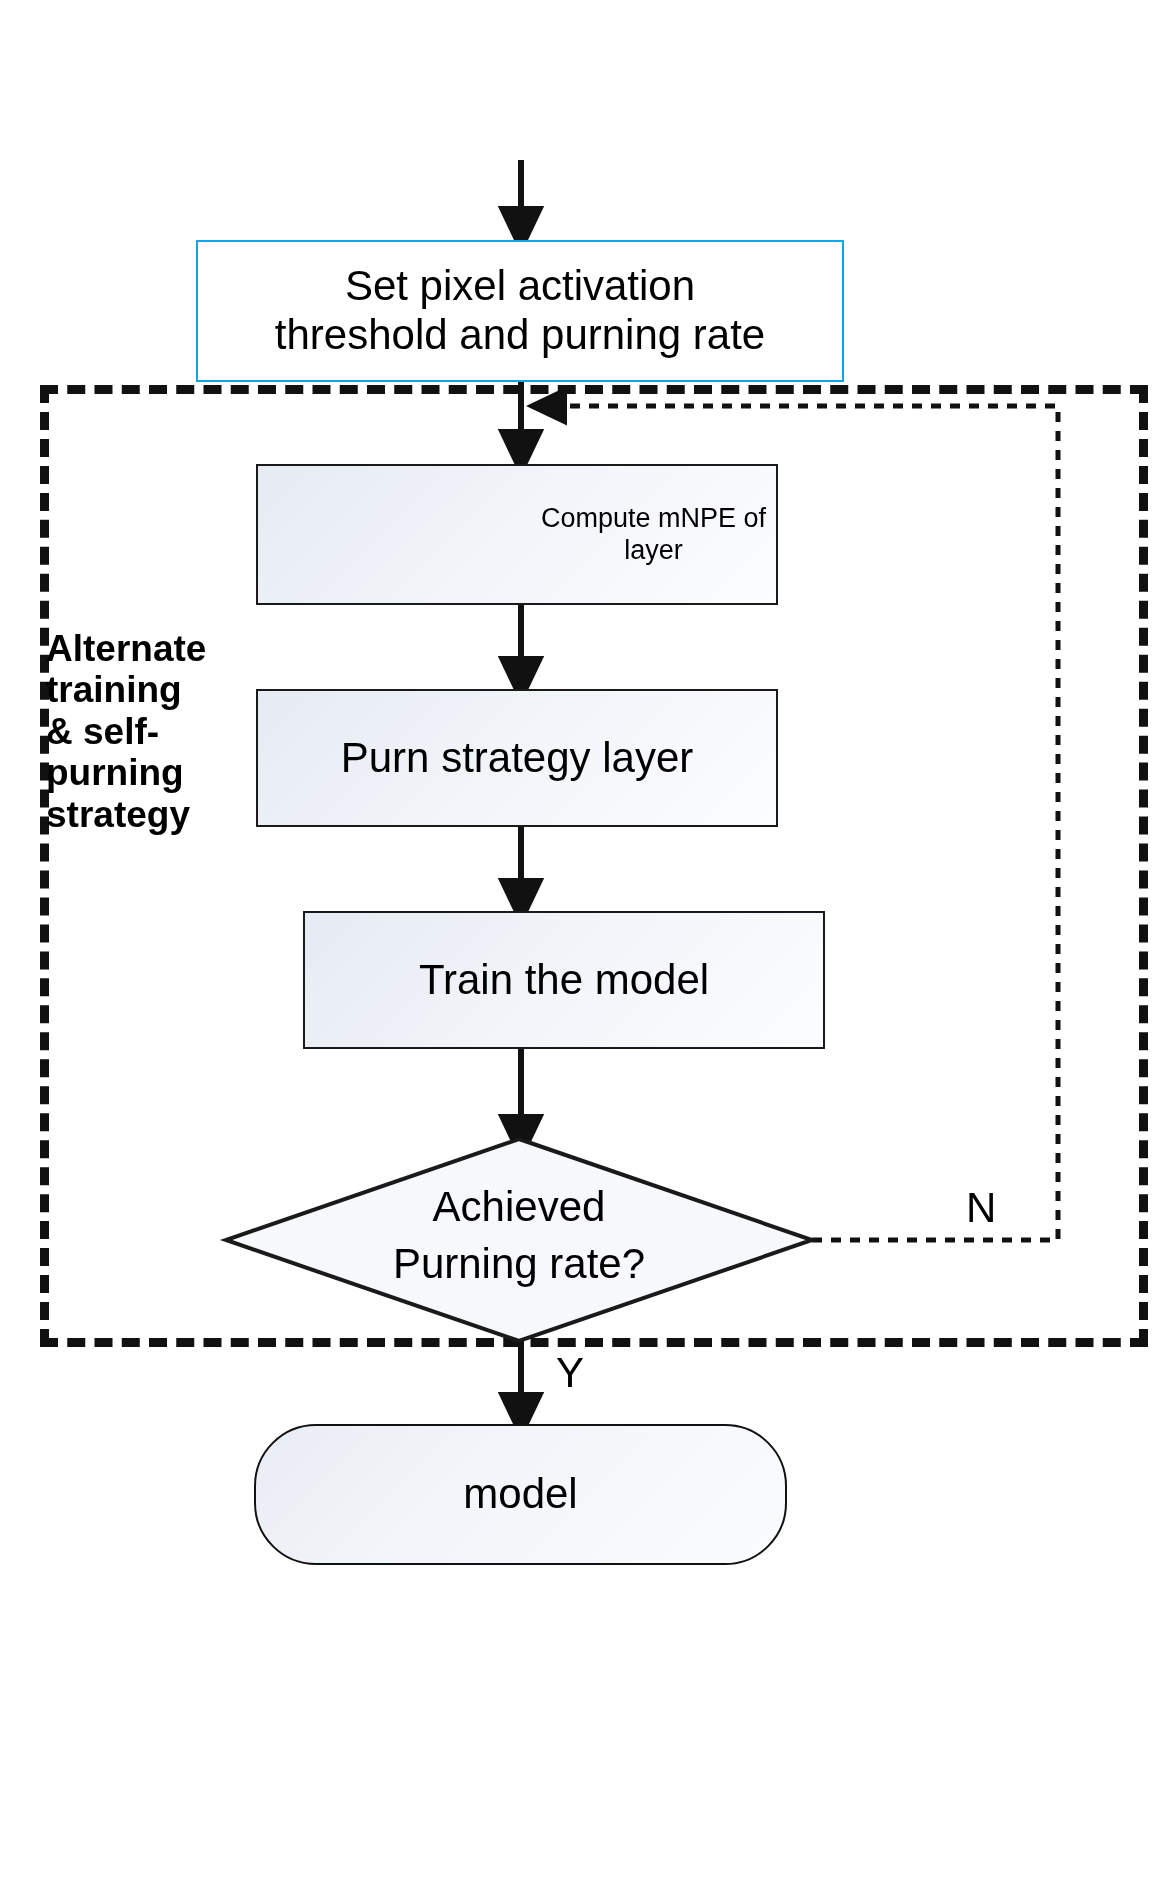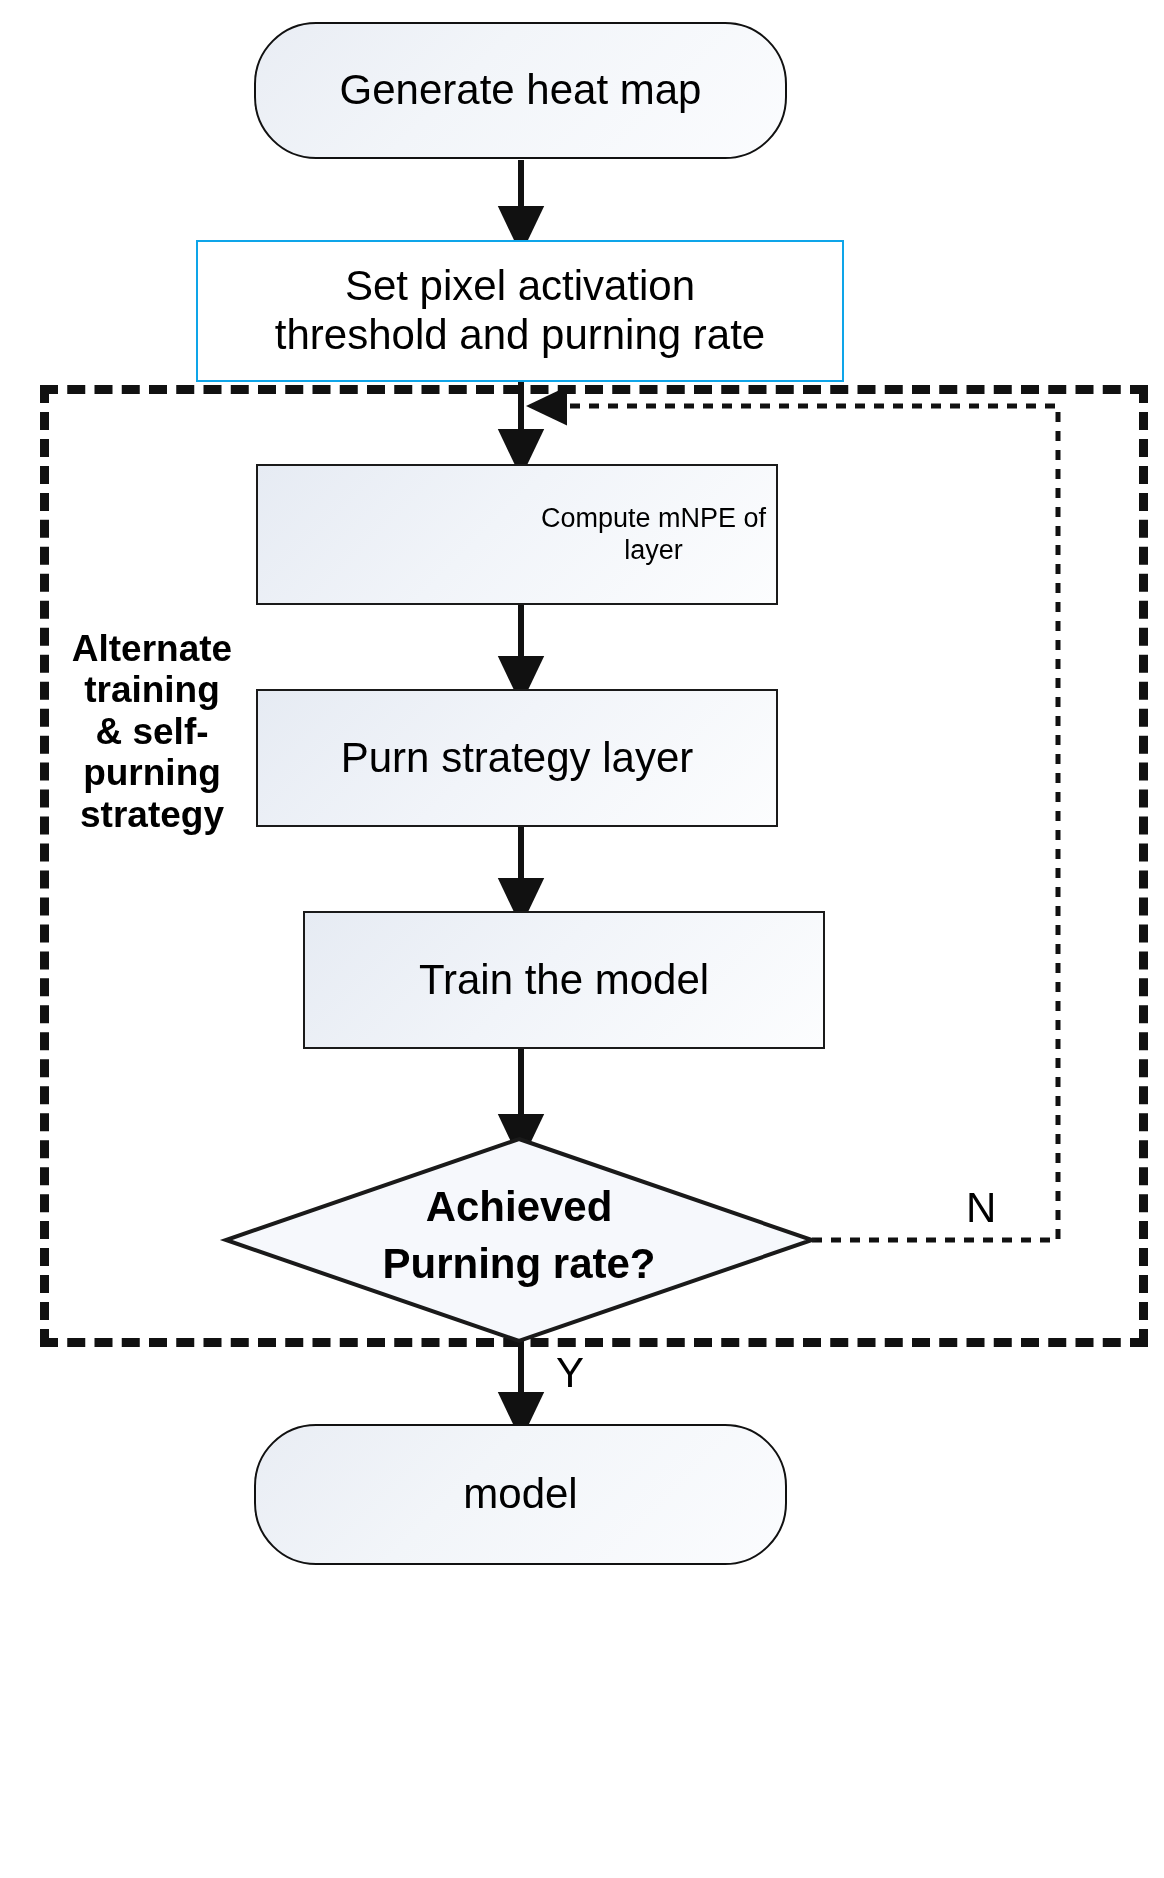--- a/index.html
+++ b/index.html
@@ -53,21 +53,20 @@
     position: absolute;
     box-sizing: border-box;
     border: 9px dashed #111111;
     background: transparent;
     z-index: 1;
   }
   .group-label {
     position: absolute;
     font-weight: bold;
     color: #000000;
-    text-align: center;
     white-space: pre-line;
     line-height: 1.12;
     z-index: 4;
     background: transparent;
   }
   .edge-label {
     position: absolute;
     color: #000000;
     z-index: 5;
   }
@@ -75,21 +74,20 @@
     position: absolute;
     left: 0; top: 0;
     width: 1164px;
     height: 1878px;
     z-index: 2;
     pointer-events: none;
   }
   .diamond-wrap {
     position: absolute;
     z-index: 3;
-    font-weight: bold;
   }
   .diamond-text {
     position: absolute;
     left: 0;
     width: 100%;
     text-align: center;
     white-space: pre-line;
     color: #000000;
     line-height: 1.35;
     z-index: 4;
@@ -128,23 +126,20 @@
   </svg>
 
   <div class="dashed-group" style="left:40px; top:385px; width:1108px; height:962px;"></div>
 
   <div class="group-label" style="left:46px; top:628px; width:212px; font-size:37px;">Alternate
 training
 &amp; self-
 purning
 strategy</div>
 
-  <div class="node terminator" style="left:254px; top:22px; width:533px; height:137px; font-size:42px;">
-    <span class="node-label">Generate heat map</span>
-  </div>
 
   <div class="node process-plain" style="left:196px; top:240px; width:648px; height:142px; font-size:42px;">
     <span class="node-label">Set pixel activation
 threshold and purning rate</span>
   </div>
 
   <div class="node process-grad" style="left:256px; top:464px; width:522px; height:141px; font-size:27px;justify-content:flex-end;">
     <span class="node-label">Compute mNPE of
 layer</span>
   </div>

